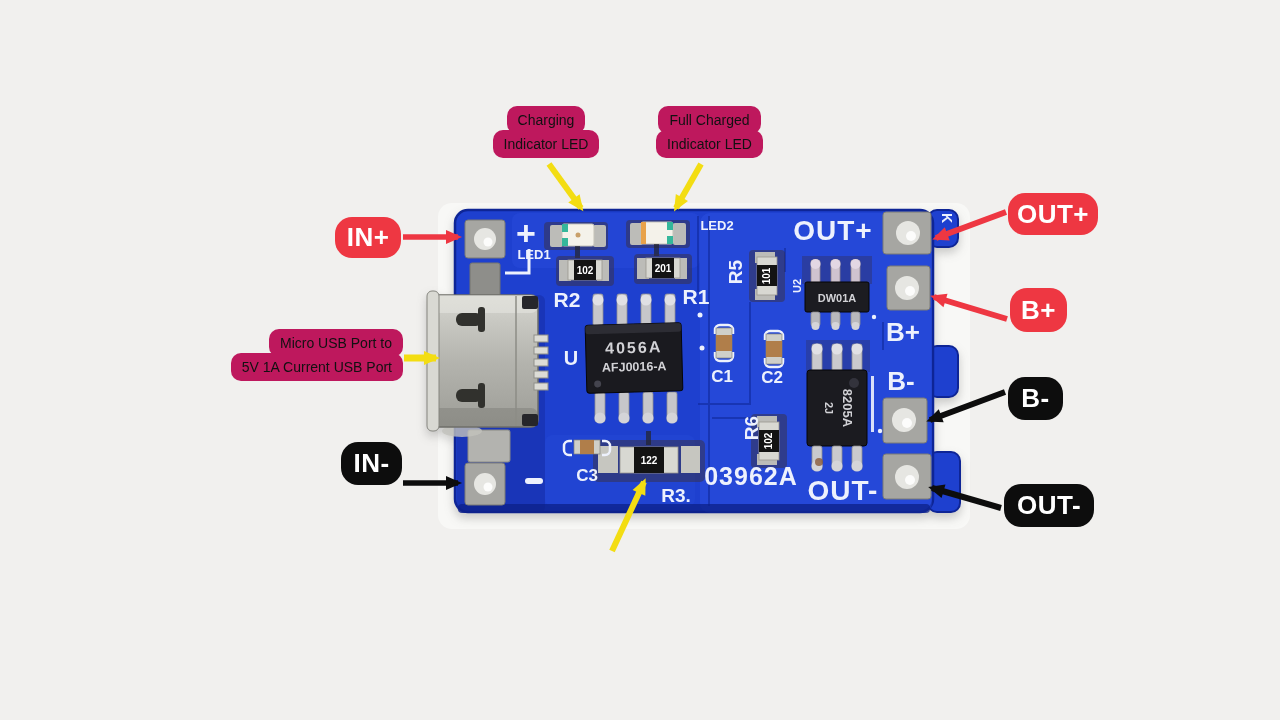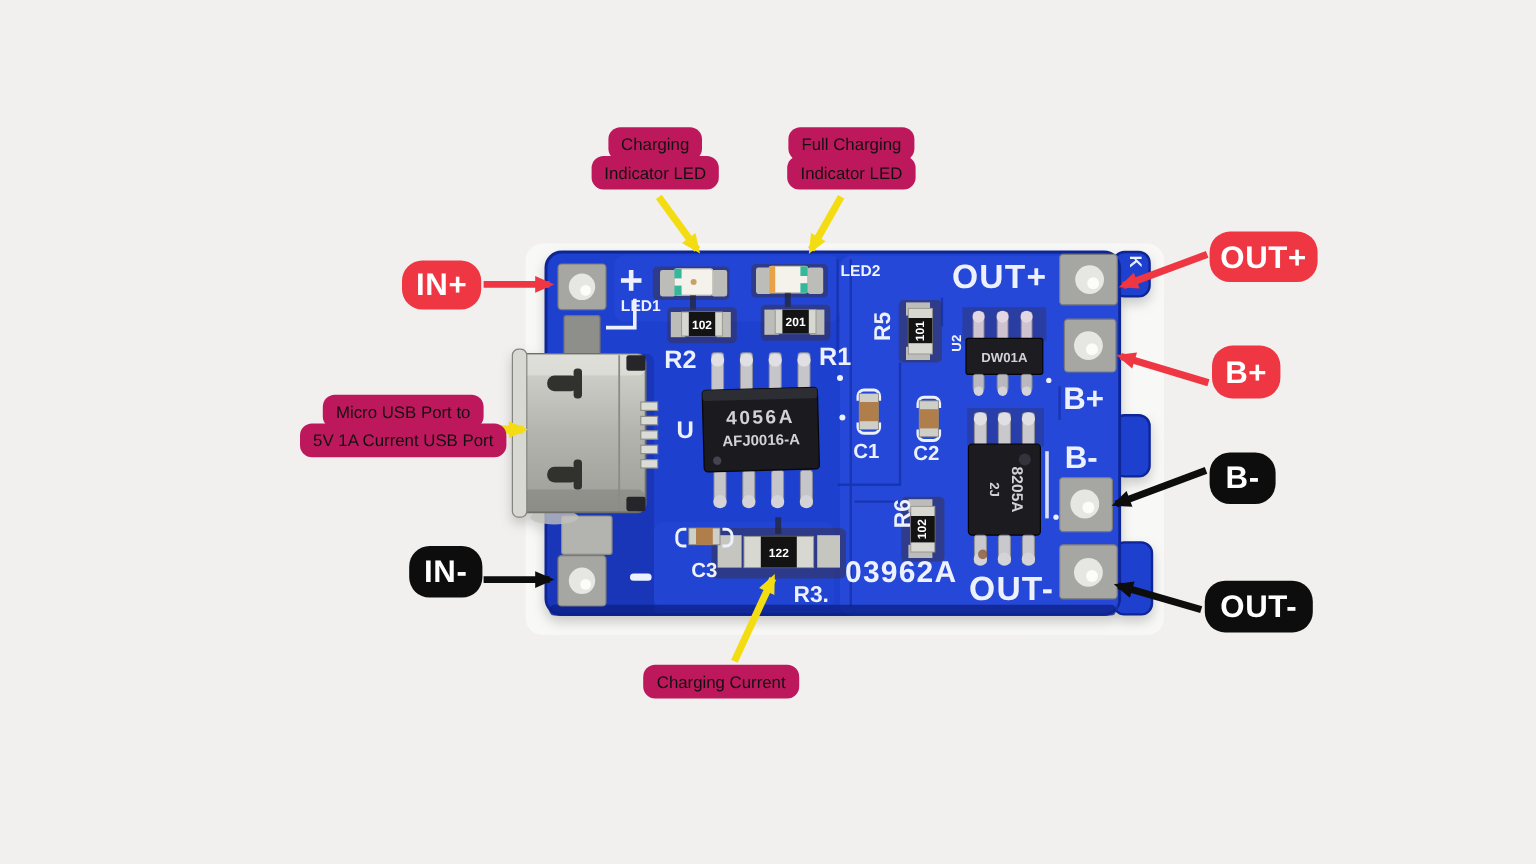--- a/index.html
+++ b/index.html
@@ -8,21 +8,21 @@
   .canvas{position:relative;width:1280px;height:720px;background:#f1f0ee;}
 
   .backdrop{position:absolute;left:438px;top:203px;width:532px;height:326px;
             background:#f8f8f6;border-radius:14px;z-index:1;}
 
   #board-svg{position:absolute;left:425px;top:200px;width:540px;height:330px;z-index:2;
              filter:drop-shadow(0 5px 5px rgba(60,60,60,.25));}
   #arrows-svg{position:absolute;left:0;top:0;width:1280px;height:720px;z-index:3;pointer-events:none;}
 
   .note{position:absolute;display:flex;flex-direction:column;align-items:center;z-index:4;}
-  .note.right{align-items:center;margin-left:44px;}
+  .note.right{align-items:flex-end;}
   .note span{background:#be185d;color:#111;font-weight:400;font-size:14px;line-height:24px;
              padding:2px 11px;border-radius:10px;white-space:nowrap;}
   .note span + span{margin-top:-4px;}
 
   .pill{position:absolute;display:flex;align-items:center;justify-content:center;
         font-weight:700;font-size:26px;color:#fff;border-radius:17px;z-index:4;letter-spacing:.5px;}
   .pill.red{background:#ee3742;}
   .pill.black{background:#0d0d0d;}
 
   svg text{font-family:"Liberation Sans",sans-serif;font-weight:700;}
@@ -354,31 +354,30 @@
     <line class="ab" x1="1005" y1="392" x2="930" y2="420" stroke-width="6" marker-end="url(#mB)"></line>
     <line class="ab" x1="1001" y1="508" x2="932" y2="488" stroke-width="6" marker-end="url(#mB)"></line>
     <line class="ab" x1="403" y1="483" x2="458" y2="483" stroke-width="5.5" marker-end="url(#mB)"></line>
   </svg>
 
   <div class="note" style="left:474px;top:106px;width:144px;">
     <span>Charging</span>
     <span>Indicator LED</span>
   </div>
   <div class="note" style="left:637px;top:106px;width:145px;">
-    <span>Full Charging</span>
+    <span>Full Charged</span>
     <span>Indicator LED</span>
   </div>
   <div class="note right" style="left:181px;top:329px;width:222px;">
     <span>Micro USB Port to</span>
     <span>5V 1A Current USB Port</span>
   </div>
   <div class="note" style="left:501px;top:554px;width:200px;">
-    <span>Charging Current</span>
   </div>
 
   <div class="pill red" style="left:335px;top:217px;width:66px;height:41px;">IN+</div>
   <div class="pill red" style="left:1008px;top:193px;width:90px;height:42px;">OUT+</div>
   <div class="pill red" style="left:1010px;top:288px;width:57px;height:44px;">B+</div>
   <div class="pill black" style="left:1008px;top:377px;width:55px;height:43px;">B-</div>
   <div class="pill black" style="left:1004px;top:484px;width:90px;height:43px;">OUT-</div>
-  <div class="pill black" style="left:341px;top:455px;width:61px;height:43px;">IN-</div>
+  <div class="pill black" style="left:341px;top:442px;width:61px;height:43px;">IN-</div>
 
 </div>
 
 </body></html>

